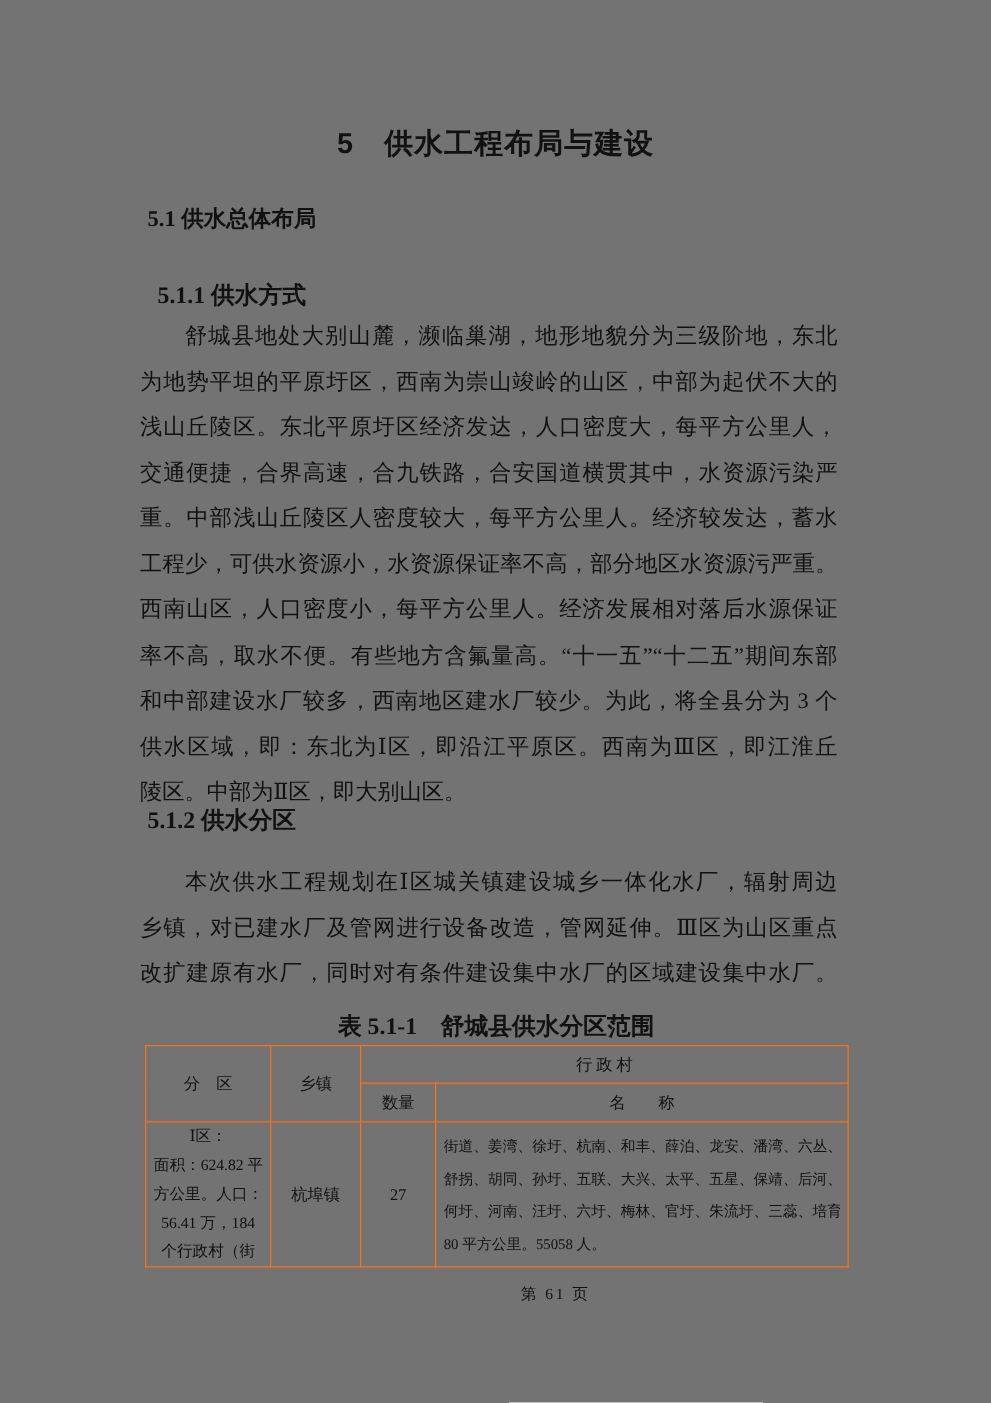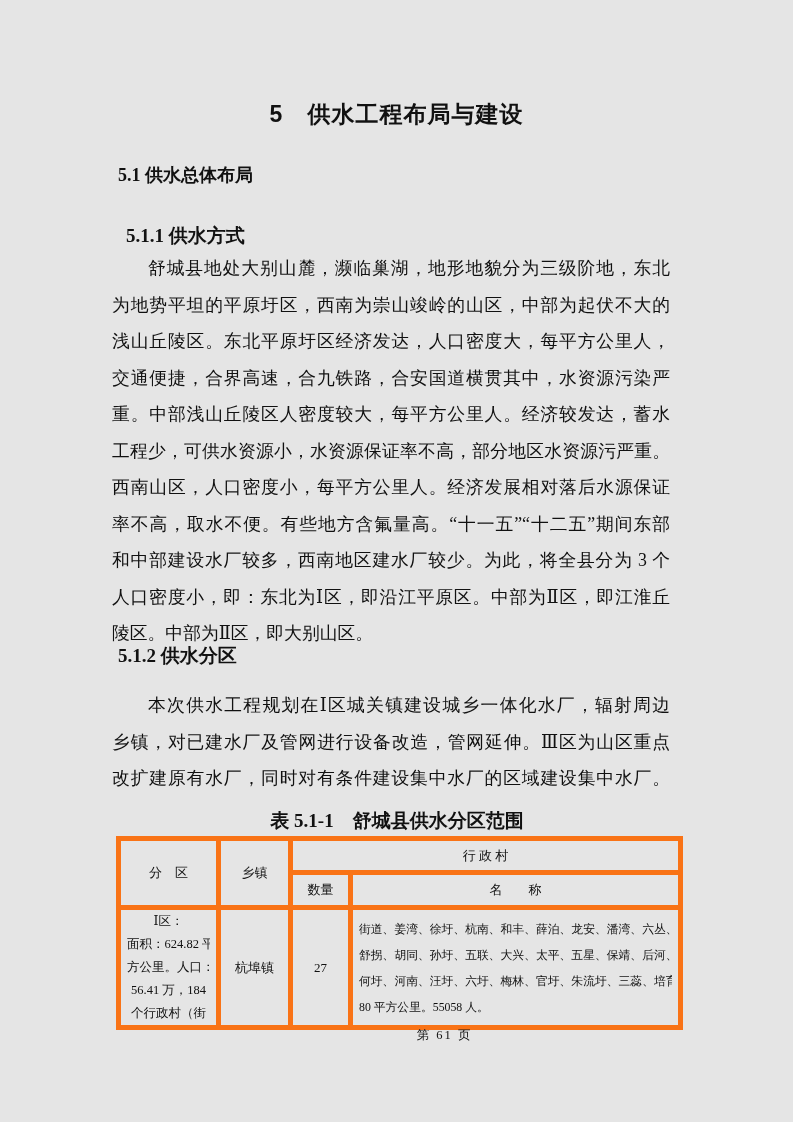--- a/index.html
+++ b/index.html
@@ -4,21 +4,21 @@
 <style>
   html, body {
     margin: 0;
     padding: 0;
     background: #ffffff;
   }
   .page {
     position: relative;
     width: 793px;
     height: 1122px;
-    background: #e5e5e5;
+    background: #737373;
     overflow: hidden;
     color: #111111;
     font-family: "Liberation Serif", "DejaVu Serif", serif;
     text-decoration: underline;
   }
   .doc-title {
     position: absolute;
     top: 99px;
     left: 0;
     width: 100%;
@@ -85,21 +85,21 @@
   }
   table.zone-table {
     position: absolute;
     top: 836px;
     left: 116px;
     border-collapse: collapse;
     table-layout: fixed;
     width: 562px;
   }
   table.zone-table td {
-    border: 5px solid #f97316;
+    border: 1px solid #f97316;
     font-size: 13px;
     padding: 0 6px;
     text-align: center;
     vertical-align: middle;
   }
   table.zone-table { border: 1.5px solid #000; }
   tr.hdr-row-1 td { height: 29px; }
   tr.hdr-row-2 td { height: 30px; }
   tr.data-row td { height: 115px; }
   td.zone-cell {
@@ -156,21 +156,21 @@
   <div class="para para-1">
     <div class="line indent">舒城县地处大别山麓，濒临巢湖，地形地貌分为三级阶地，东北</div>
     <div class="line">为地势平坦的平原圩区，西南为崇山竣岭的山区，中部为起伏不大的</div>
     <div class="line">浅山丘陵区。东北平原圩区经济发达，人口密度大，每平方公里人，</div>
     <div class="line">交通便捷，合界高速，合九铁路，合安国道横贯其中，水资源污染严</div>
     <div class="line">重。中部浅山丘陵区人密度较大，每平方公里人。经济较发达，蓄水</div>
     <div class="line">工程少，可供水资源小，水资源保证率不高，部分地区水资源污严重。</div>
     <div class="line">西南山区，人口密度小，每平方公里人。经济发展相对落后水源保证</div>
     <div class="line">率不高，取水不便。有些地方含氟量高。“十一五”“十二五”期间东部</div>
     <div class="line">和中部建设水厂较多，西南地区建水厂较少。为此，将全县分为 3 个</div>
-    <div class="line">人口密度小，即：东北为Ⅰ区，即沿江平原区。中部为Ⅱ区，即江淮丘</div>
+    <div class="line">供水区域，即：东北为Ⅰ区，即沿江平原区。西南为Ⅲ区，即江淮丘</div>
     <div class="line last-left">陵区。中部为Ⅱ区，即大别山区。</div>
   </div>
 
   <h3 class="h512">5.1.2 供水分区</h3>
 
   <div class="para para-2">
     <div class="line indent">本次供水工程规划在Ⅰ区城关镇建设城乡一体化水厂，辐射周边</div>
     <div class="line">乡镇，对已建水厂及管网进行设备改造，管网延伸。Ⅲ区为山区重点</div>
     <div class="line">改扩建原有水厂，同时对有条件建设集中水厂的区域建设集中水厂。</div>
   </div>

